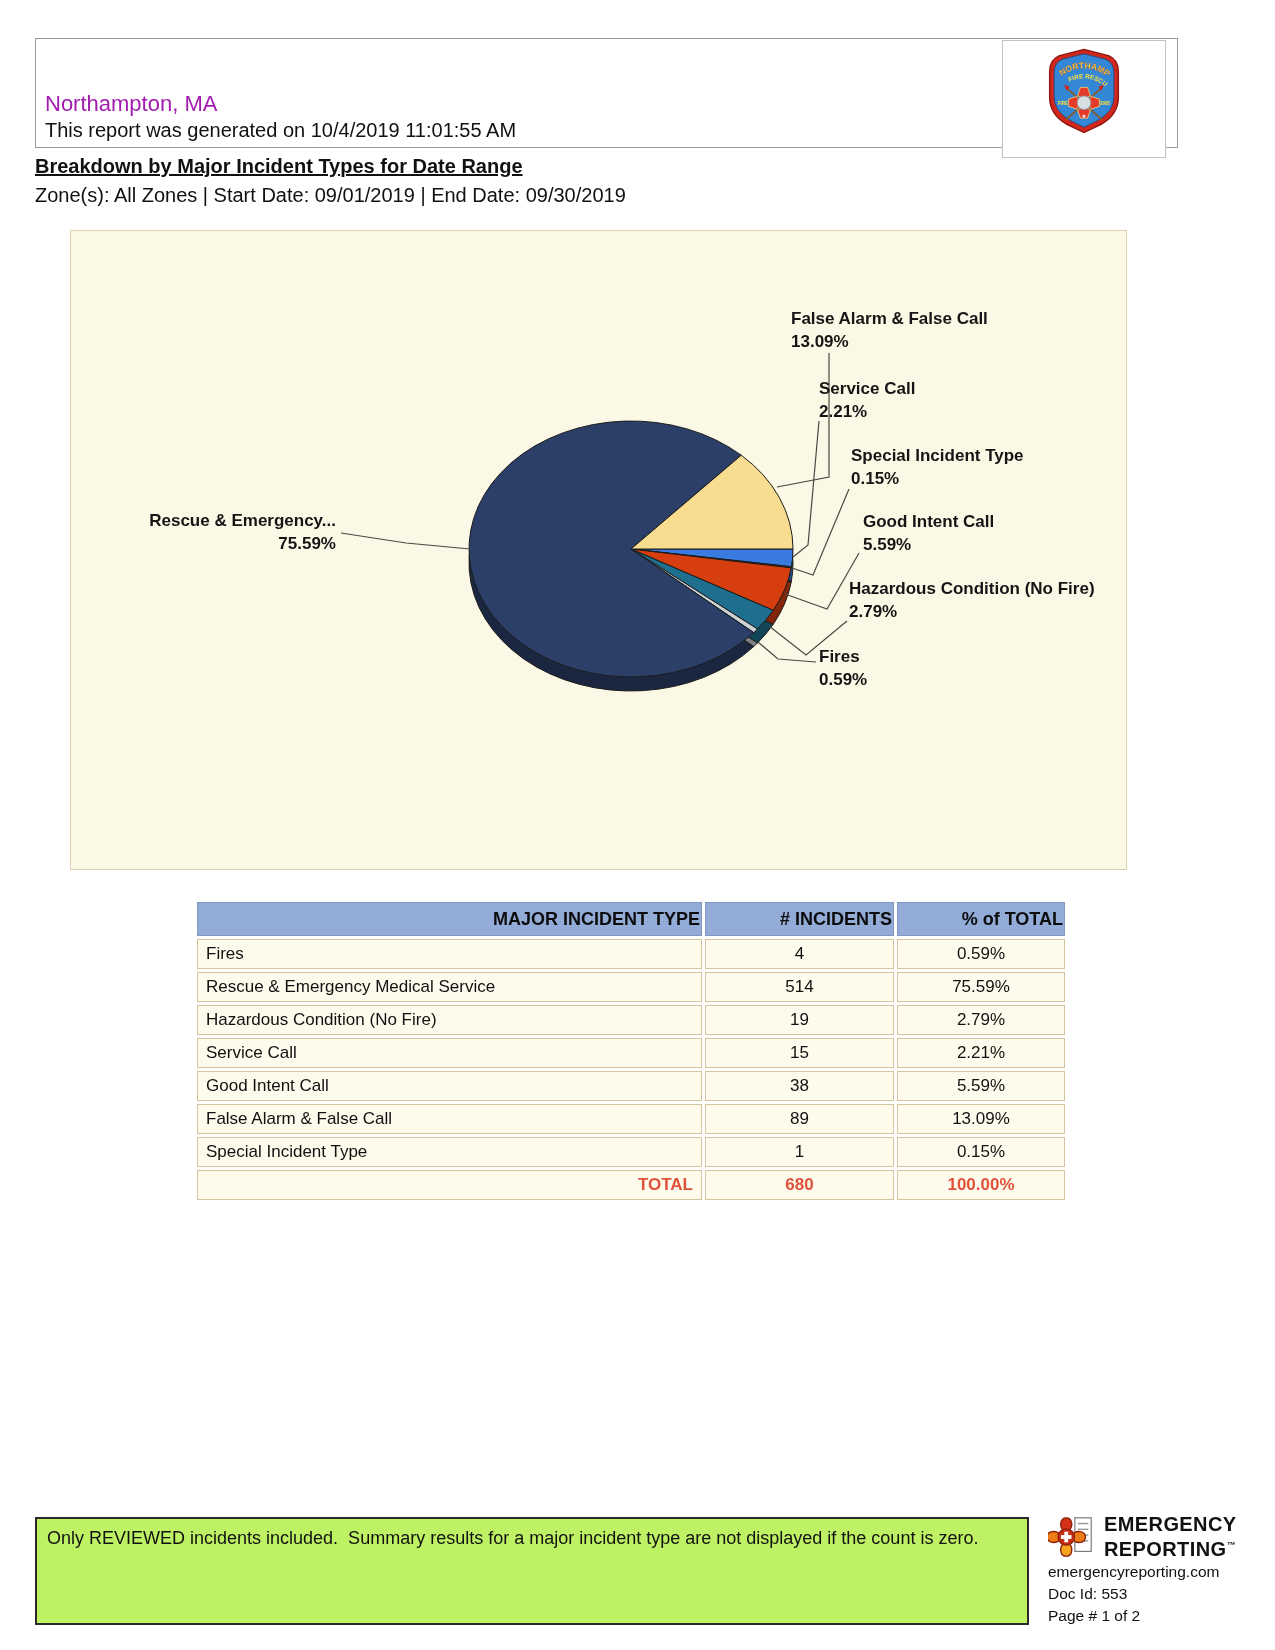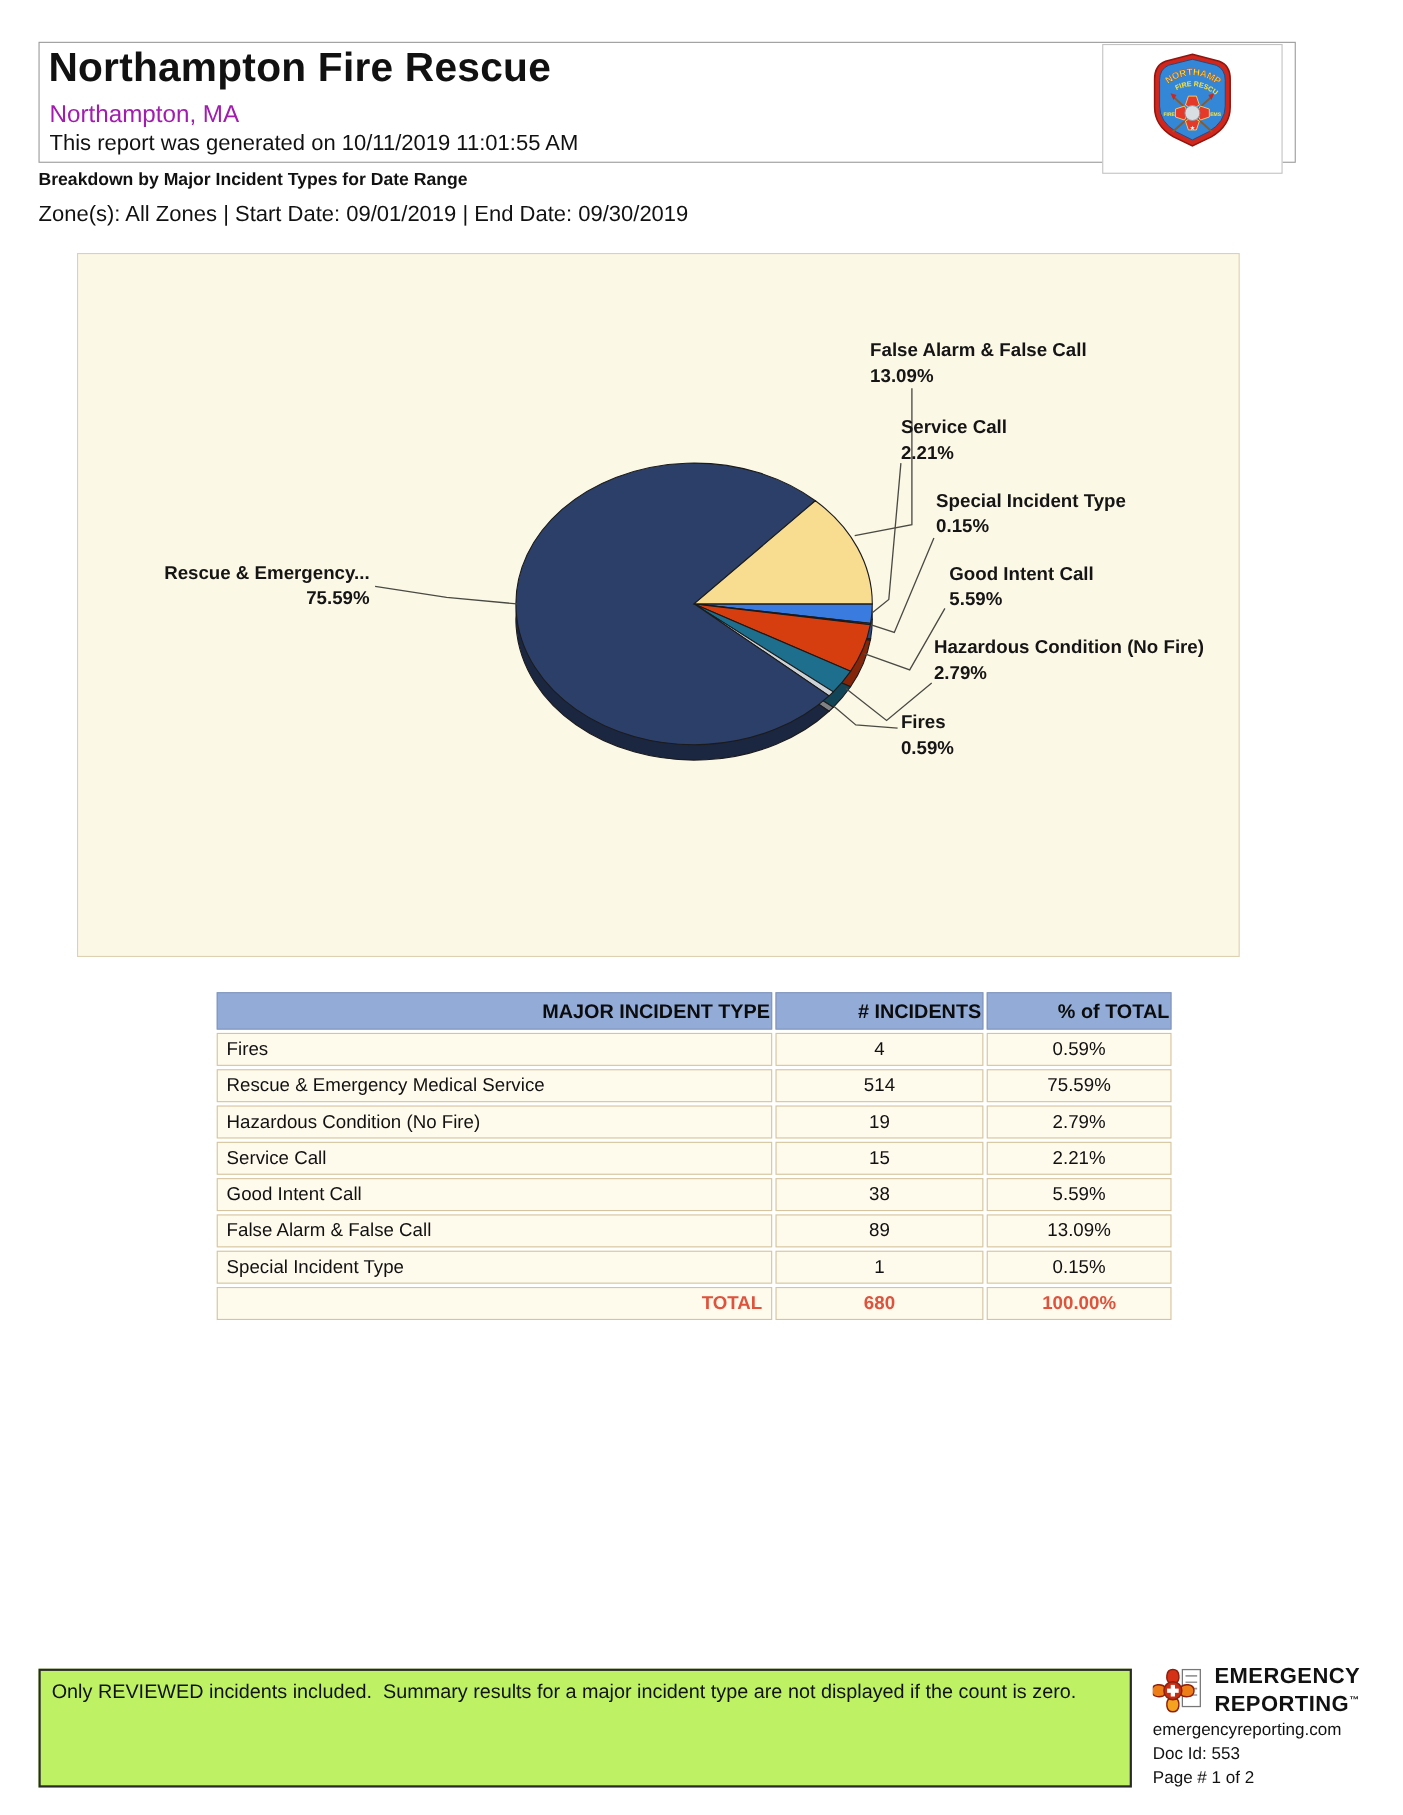--- a/index.html
+++ b/index.html
@@ -6,21 +6,21 @@
   body{width:1275px;height:1650px;position:relative;font-family:"Liberation Sans","DejaVu Sans",sans-serif;color:#111;overflow:hidden;}
 
   
   .header-box{position:absolute;left:35px;top:38px;width:1143px;height:110px;border:1px solid #9a9a9a;box-sizing:border-box;background:#fff;}
   .report-title{position:absolute;left:8px;top:2px;font-size:37px;font-weight:bold;letter-spacing:.2px;}
   .report-location{position:absolute;left:9px;top:52px;font-size:22px;color:#a21caf;}
   .report-generated{position:absolute;left:9px;top:80px;font-size:20px;}
   .logo-box{position:absolute;left:1002px;top:40px;width:164px;height:118px;background:#fff;border:1px solid #c2c2c2;box-sizing:border-box;display:flex;align-items:flex-start;justify-content:center;}
   .logo-box svg{margin-top:6px;}
 
-  .section-title{position:absolute;left:35px;top:155px;font-size:16px;font-weight:bold;}
+  .section-title{position:absolute;left:35px;top:155px;font-size:20px;font-weight:bold;text-decoration:underline;}
   .section-filters{position:absolute;left:35px;top:184px;font-size:20px;}
 
   
   .chart-panel{position:absolute;left:70px;top:230px;width:1055px;height:638px;background:#FCF8E6;border:1px solid #DCD1B2;box-sizing:content-box;}
   .chart-panel svg.pie{position:absolute;left:0;top:0;}
   .callout{position:absolute;font-size:17px;font-weight:bold;line-height:23px;color:#151515;white-space:nowrap;}
   .callout.right{text-align:right;}
 
   
   table.incident{position:absolute;left:194px;top:899px;border-collapse:separate;border-spacing:3px;table-layout:fixed;width:868px;}
@@ -38,23 +38,22 @@
   .brand-block{position:absolute;left:1048px;top:1514px;width:220px;}
   .brand-row{display:flex;align-items:center;}
   .brand-name{margin-left:8px;font-weight:bold;font-size:20px;line-height:21px;letter-spacing:.4px;color:#111;}
   .brand-name sup{font-size:9px;}
   .brand-small{font-size:15.5px;line-height:20px;margin-top:2px;color:#111;}
 </style>
 </head>
 <body>
 
 <div class="header-box">
-  <div class="report-title">Northampton Fire Rescue</div>
   <div class="report-location">Northampton, MA</div>
-  <div class="report-generated">This report was generated on 10/11/2019 11:01:55 AM</div>
+  <div class="report-generated">This report was generated on 10/4/2019 11:01:55 AM</div>
 </div>
 
 <div class="logo-box">
   <svg width="76" height="88" viewBox="0 0 84 96">
     <path d="M42 2 L69 9 Q80 13 80 27 L80 55 Q80 74 61 85 L42 94 L23 85 Q4 74 4 55 L4 27 Q4 13 15 9 Z" fill="#D1261B" stroke="#8E1610" stroke-width="1.5"></path>
     <path d="M42 7 L66 13 Q75 17 75 28 L75 54 Q75 70 58 80 L42 88 L26 80 Q9 70 9 54 L9 28 Q9 17 18 13 Z" fill="#3387D6" stroke="#1B4E8A" stroke-width="1"></path>
     <defs>
       <path id="arcTop" d="M14 34 Q42 12 70 34"></path>
       <path id="arcSub" d="M20 42 Q42 26 64 42"></path>
     </defs>

